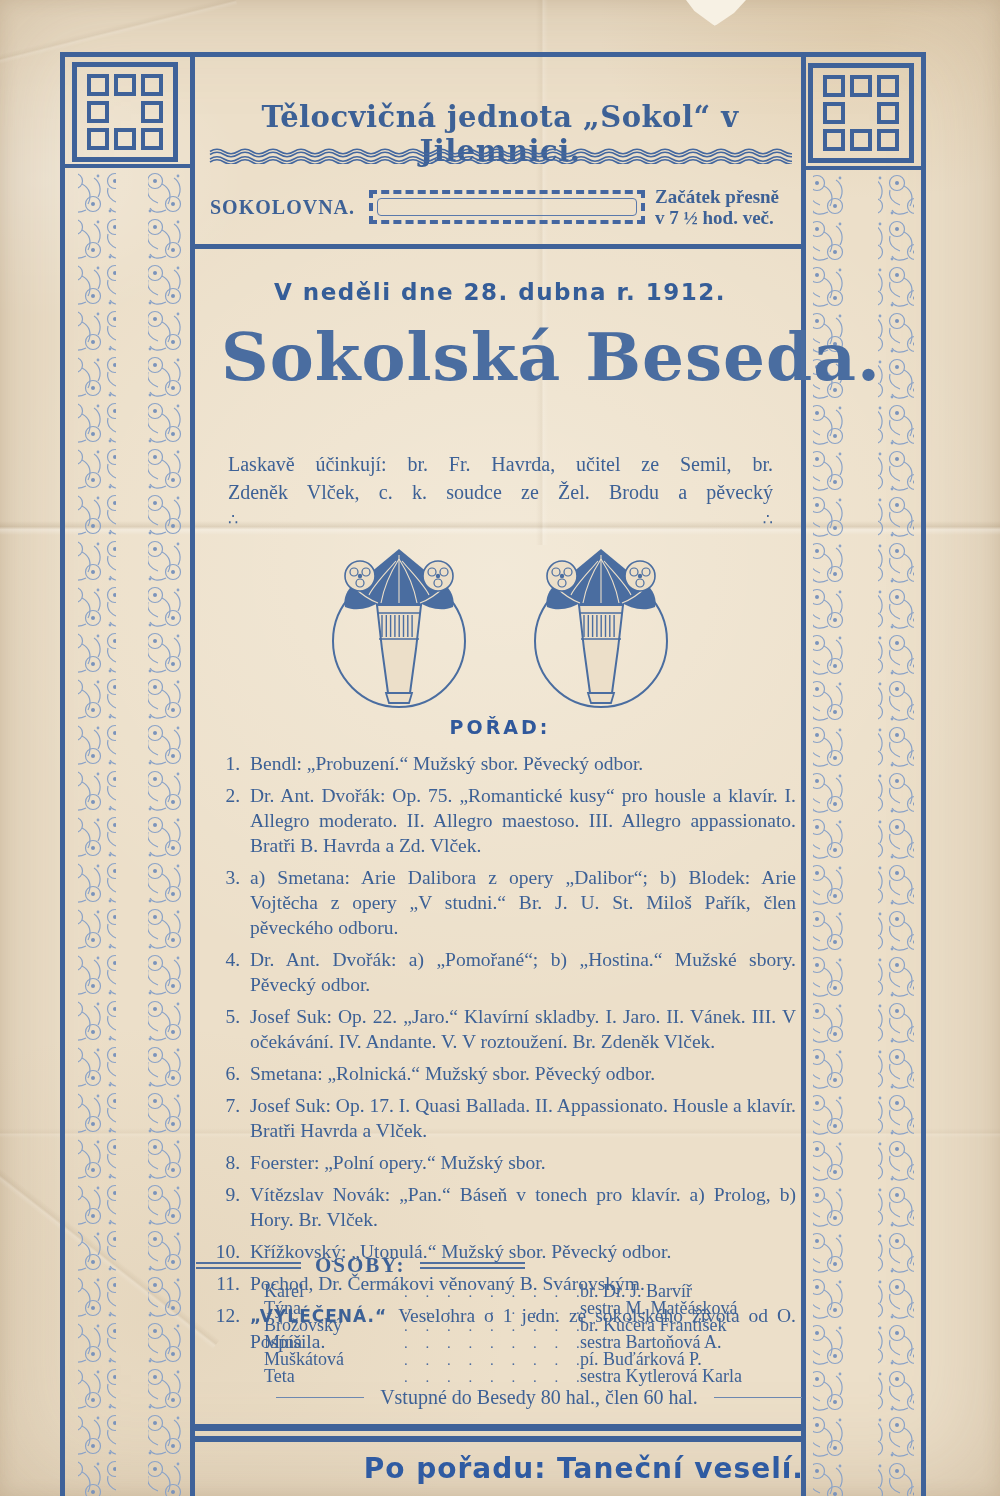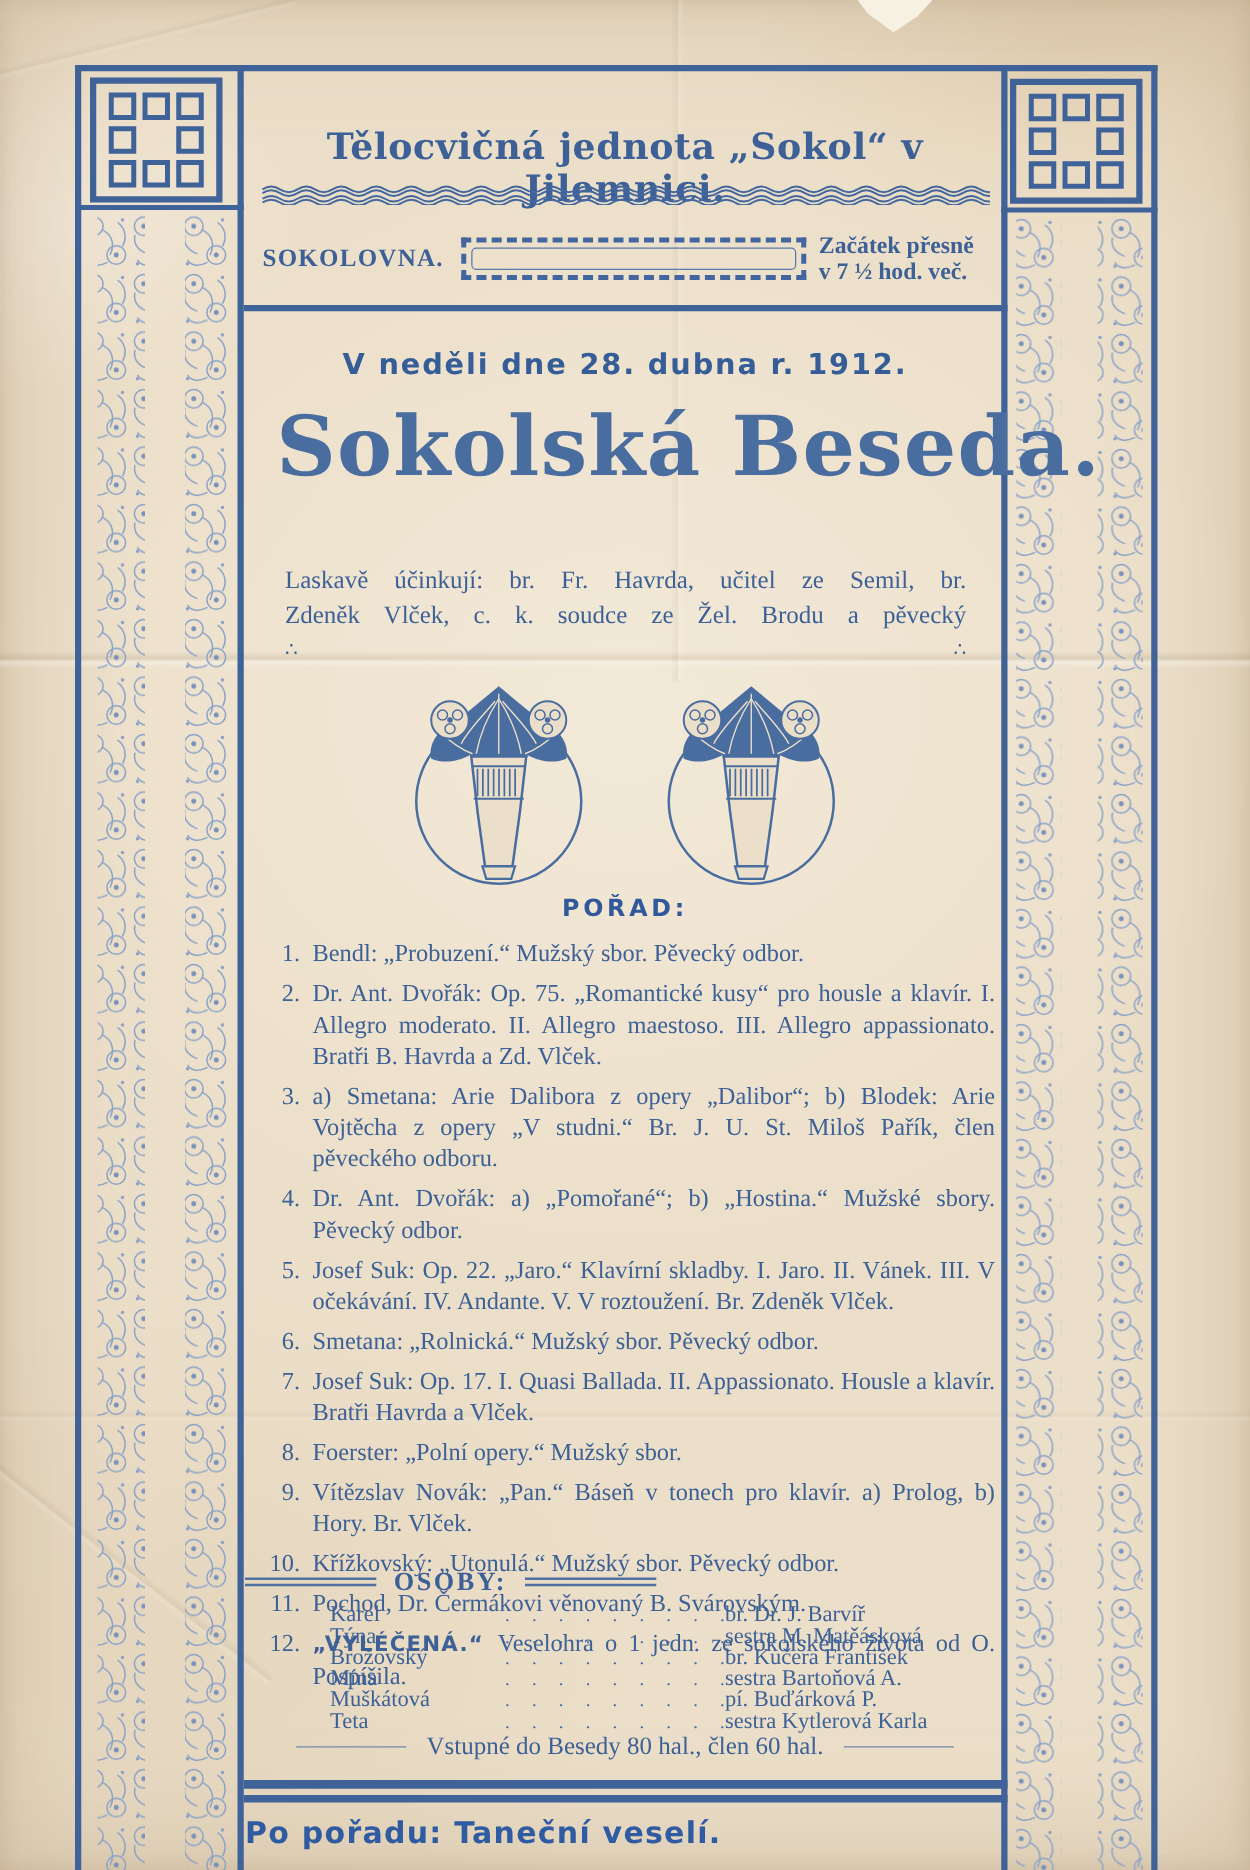--- a/index.html
+++ b/index.html
@@ -77,27 +77,27 @@
   .osoby{left:196px;top:1253px;width:608px;display:flex;justify-content:flex-start;
     align-items:center;gap:14px;font-size:21px;letter-spacing:2px;font-weight:bold;}
   .dbl-rule{width:105px;height:7px;border-top:2px solid #50709f;border-bottom:2px solid #50709f;box-sizing:border-box;}
   .cast{left:264px;top:1281px;width:528px;}
   .cast-row{display:flex;align-items:baseline;font-size:18px;line-height:20px;height:17px;}
   .cast-role{flex:0 0 140px;}
   .leader{flex:1;overflow:hidden;white-space:nowrap;letter-spacing:7px;font-size:15px;color:#4a6ba0;}
   .cast-perf{flex:0 0 212px;text-align:left;}
   
   .admission{left:196px;top:1386px;width:608px;display:flex;align-items:center;
-    justify-content:center;gap:16px;font-size:20px;}
+    justify-content:center;gap:16px;font-size:20px;padding-left:39px;}
   .adm-rule{width:88px;height:1.6px;background:#6d88b0;}
   .thick1{left:195px;top:1424px;width:611px;height:7px;}
   .thick2{left:195px;top:1436px;width:611px;height:6px;}
-  .footer{left:196px;top:1452px;width:608px;text-align:left;
+  .footer{left:196px;top:1452px;width:608px;text-align:right;
     font-family:"DejaVu Sans","Liberation Sans",sans-serif;font-weight:bold;
-    font-size:24px;letter-spacing:1px;color:#2f5ba2;}
+    font-size:28px;letter-spacing:1px;color:#2f5ba2;}
   
   .crease-h1{left:0;top:521px;width:1000px;height:14px;
     background:linear-gradient(180deg,transparent,rgba(120,95,60,.14) 40%,rgba(255,255,255,.30) 62%,transparent);}
   .crease-h2{left:0;top:1128px;width:1000px;height:10px;opacity:.5;
     background:linear-gradient(180deg,transparent,rgba(120,95,60,.10) 45%,rgba(255,255,255,.22) 65%,transparent);}
   .crease-v1{left:536px;top:0;width:12px;height:545px;opacity:.55;
     background:linear-gradient(90deg,transparent,rgba(120,95,60,.12) 45%,rgba(255,255,255,.25) 62%,transparent);}
   .crease-d1{left:-30px;top:28px;width:270px;height:10px;transform:rotate(-14deg);opacity:.5;
     background:linear-gradient(180deg,transparent,rgba(120,95,60,.14) 45%,rgba(255,255,255,.25) 65%,transparent);}
   .crease-d2{left:-70px;top:1240px;width:320px;height:12px;transform:rotate(38deg);opacity:.55;

